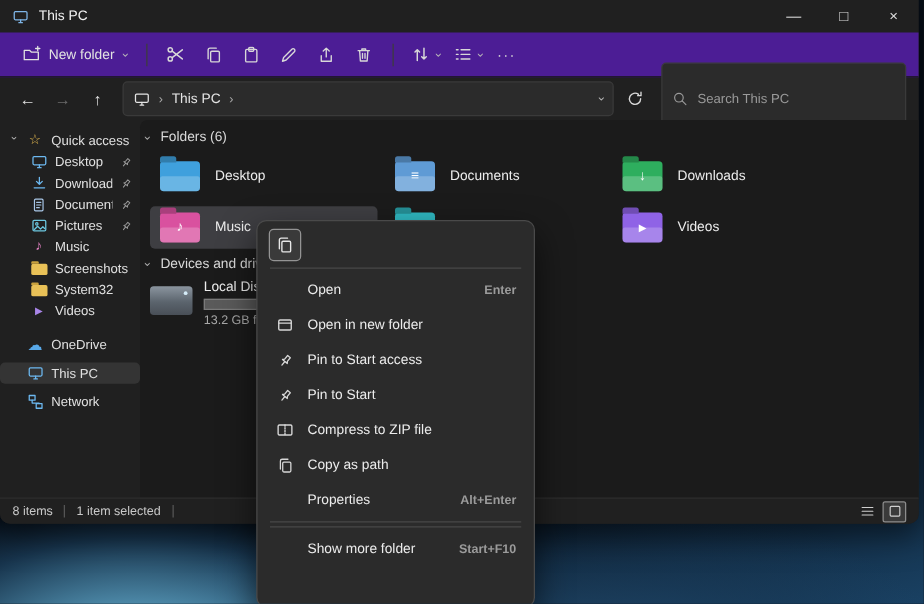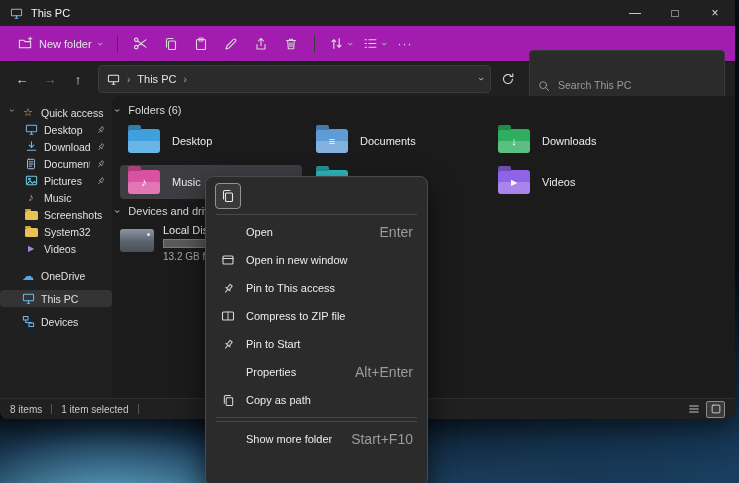--- a/index.html
+++ b/index.html
@@ -20,39 +20,39 @@
 
   
   .titlebar{position:absolute;top:0;left:0;right:0;height:26px;display:flex;align-items:center;}
   .tb-ico{margin-left:10px;color:#7fb6e8;}
   .tb-title{margin-left:8px;font-size:11px;color:#f2f2f2;}
   .win-controls{position:absolute;right:0;top:0;height:26px;display:flex;}
   .wc-btn{width:40px;height:26px;display:flex;align-items:center;justify-content:center;font-size:12px;color:#dcdcdc;cursor:default;}
 
   
   .toolbar{position:absolute;top:26px;left:0;right:0;height:35px;display:flex;align-items:center;
-    padding-left:10px;background:#a21caf;border-bottom:1px solid #151515;}
+    padding-left:10px;background:#4c1d95;border-bottom:1px solid #151515;}
   .nf-btn{display:flex;align-items:center;gap:6px;font-size:11px;color:#e2e2e2;padding:4px 8px;border-radius:4px;}
   .vsep{width:1px;height:18px;background:#3d3d3d;margin:0 8px;}
   .icon-btn{width:30px;height:28px;display:flex;align-items:center;justify-content:center;color:#d8d8d8;border-radius:4px;}
   .combo-btn{display:flex;align-items:center;gap:4px;padding:4px 6px;border-radius:4px;color:#d8d8d8;}
   .chev-down{display:inline-block;transform:rotate(90deg);font-size:10px;color:#b8b8b8;line-height:1;}
   .more-btn{font-size:12px;letter-spacing:1px;color:#d8d8d8;margin-left:6px;}
 
   
   .addr-row{position:absolute;top:62px;left:0;right:0;height:34px;display:flex;align-items:center;padding:0 10px;gap:4px;}
   .nav-btn{width:24px;height:24px;display:flex;align-items:center;justify-content:center;font-size:13px;color:#e0e0e0;border-radius:4px;}
   .nav-btn.disabled{color:#6b6b6b;}
   .addressbox{flex:1;height:26px;background:#2b2b2b;border:1px solid #3a3a3a;border-radius:4px;
     display:flex;align-items:center;gap:7px;padding:0 8px;font-size:11px;margin-left:4px;color:#e4e4e4;}
   .addr-spacer{flex:1;}
   .bc-chev{font-size:10px;color:#a8a8a8;}
   .refresh-btn{width:26px;height:24px;display:flex;align-items:center;justify-content:center;color:#d8d8d8;}
   .searchbox{width:178px;height:26px;background:#2b2b2b;border:1px solid #3a3a3a;border-radius:4px;
-    display:flex;align-items:flex-end;gap:6px;padding:15px 8px;color:#9a9a9a;margin-left:4px;}
+    display:flex;align-items:center;gap:6px;padding:15px 8px;color:#9a9a9a;margin-left:4px;}
   .search-input{flex:1;background:transparent;border:none;outline:none;color:#cfcfcf;font-size:10.5px;
     font-family:"Liberation Sans","DejaVu Sans",sans-serif;}
   .search-input::placeholder{color:#9a9a9a;}
 
   
   .sidebar{position:absolute;top:100px;left:0;width:112px;bottom:20px;padding-top:4px;font-size:10.5px;background:#202020;}
   .sb-row{height:17px;display:flex;align-items:center;gap:6px;padding:0 6px 0 8px;color:#e0e0e0;white-space:nowrap;}
   .sb-row.indent{padding-left:24px;}
   .sb-row.selected{background:#343434;border-radius:4px;}
   .sb-chev{font-size:9px;color:#b8b8b8;width:7px;display:inline-block;}
@@ -104,21 +104,21 @@
   .context-menu{position:absolute;left:205px;top:176px;width:223px;height:310px;background:#2b2b2b;
     border:1px solid #4a4a4a;border-radius:8px;box-shadow:0 12px 28px rgba(0,0,0,.6);
     z-index:40;padding:4px;box-sizing:border-box;color:#ececec;}
   .cm-iconrow{height:30px;display:flex;align-items:center;padding:0 5px;}
   .cm-iconbtn{width:24px;height:24px;border:1px solid #949494;border-radius:4px;background:#3a3a3a;
     display:flex;align-items:center;justify-content:center;color:#e8e8e8;}
   .cm-div{height:1px;background:#484848;margin:3px 6px;}
   .cm-item{height:28px;display:flex;align-items:center;gap:10px;padding:0 10px;font-size:11px;border-radius:4px;}
   .cm-ico{width:16px;display:flex;justify-content:center;color:#d8d8d8;flex:none;}
   .cm-label{flex:1;white-space:nowrap;}
-  .cm-short{font-size:14px;color:#9b9b9b;white-space:nowrap;}
+  .cm-short{font-size:10px;color:#9b9b9b;white-space:nowrap;font-weight:bold;}
 </style>
 </head>
 <body>
 
 <div class="window">
 
   <div class="titlebar">
     <span class="tb-ico">
       <svg class="si" width="13" height="13" viewBox="0 0 14 14">
           <rect x="1.5" y="2.5" width="11" height="7" rx="1"></rect>
@@ -343,21 +343,21 @@
     <div class="sb-gap-s"></div>
     <div class="sb-row">
       <span class="sb-chev"></span>
       <span class="sb-ico" style="color:#6cb8f0">
         <svg class="si" width="13" height="13" viewBox="0 0 14 14">
             <rect x="1.5" y="1.5" width="5" height="4"></rect>
             <rect x="7.5" y="8.5" width="5" height="4"></rect>
             <path d="M4 5.5v2.5h6v.5"></path>
           </svg>
       </span>
-      <span class="sb-label">Devices</span>
+      <span class="sb-label">Network</span>
     </div>
   </div>
 
   <div class="content">
     <div class="sec-header" style="left:4px;top:8px">
       <span class="sec-chev">›</span>
       <span>Folders (6)</span>
     </div>
 
     <div class="tile c1 r1">
@@ -444,72 +444,72 @@
     <span class="cm-label">Open</span>
     <span class="cm-short">Enter</span>
   </div>
   <div class="cm-item">
     <span class="cm-ico">
       <svg class="si" width="14" height="14" viewBox="0 0 14 14">
           <rect x="2" y="3" width="10" height="8" rx="1"></rect>
           <path d="M2 5.5h10"></path>
         </svg>
     </span>
-    <span class="cm-label">Open in new window</span>
+    <span class="cm-label">Open in new folder</span>
     <span class="cm-short"></span>
   </div>
   <div class="cm-item">
     <span class="cm-ico">
       <svg class="si" width="13" height="13" viewBox="0 0 14 14">
           <g transform="rotate(40 7 7)">
             <path d="M5.5 2.5h3v4l1.2 1.5H4.3L5.5 6.5z"></path>
             <path d="M7 8v4"></path>
           </g>
         </svg>
     </span>
-    <span class="cm-label">Pin to This access</span>
-    <span class="cm-short"></span>
-  </div>
-  <div class="cm-item">
-    <span class="cm-ico">
-      <svg class="si" width="14" height="14" viewBox="0 0 14 14">
-          <rect x="1.5" y="3" width="11" height="8" rx="1"></rect>
-          <path d="M7 3v1M7 5.2v1M7 7.4v1M7 9.6v1"></path>
-        </svg>
-    </span>
-    <span class="cm-label">Compress to ZIP file</span>
+    <span class="cm-label">Pin to Start access</span>
     <span class="cm-short"></span>
   </div>
   <div class="cm-item">
     <span class="cm-ico">
       <svg class="si" width="13" height="13" viewBox="0 0 14 14">
           <g transform="rotate(40 7 7)">
             <path d="M5.5 2.5h3v4l1.2 1.5H4.3L5.5 6.5z"></path>
             <path d="M7 8v4"></path>
           </g>
         </svg>
     </span>
     <span class="cm-label">Pin to Start</span>
     <span class="cm-short"></span>
   </div>
   <div class="cm-item">
-    <span class="cm-ico"></span>
-    <span class="cm-label">Properties</span>
-    <span class="cm-short">Alt+Enter</span>
+    <span class="cm-ico">
+      <svg class="si" width="14" height="14" viewBox="0 0 14 14">
+          <rect x="1.5" y="3" width="11" height="8" rx="1"></rect>
+          <path d="M7 3v1M7 5.2v1M7 7.4v1M7 9.6v1"></path>
+        </svg>
+    </span>
+    <span class="cm-label">Compress to ZIP file</span>
+    <span class="cm-short"></span>
   </div>
   <div class="cm-item">
     <span class="cm-ico">
       <svg class="si" width="13" height="13" viewBox="0 0 14 14">
           <rect x="4.5" y="4" width="7" height="8.5" rx="1"></rect>
           <path d="M2.5 10V3a1.5 1.5 0 0 1 1.5-1.5h5"></path>
         </svg>
     </span>
     <span class="cm-label">Copy as path</span>
     <span class="cm-short"></span>
   </div>
+  <div class="cm-item">
+    <span class="cm-ico"></span>
+    <span class="cm-label">Properties</span>
+    <span class="cm-short">Alt+Enter</span>
+  </div>
   <div class="cm-div"></div>
   <div class="cm-div"></div>
   <div class="cm-item">
     <span class="cm-ico"></span>
     <span class="cm-label">Show more folder</span>
     <span class="cm-short">Start+F10</span>
   </div>
 </div>
 
 </body></html>

